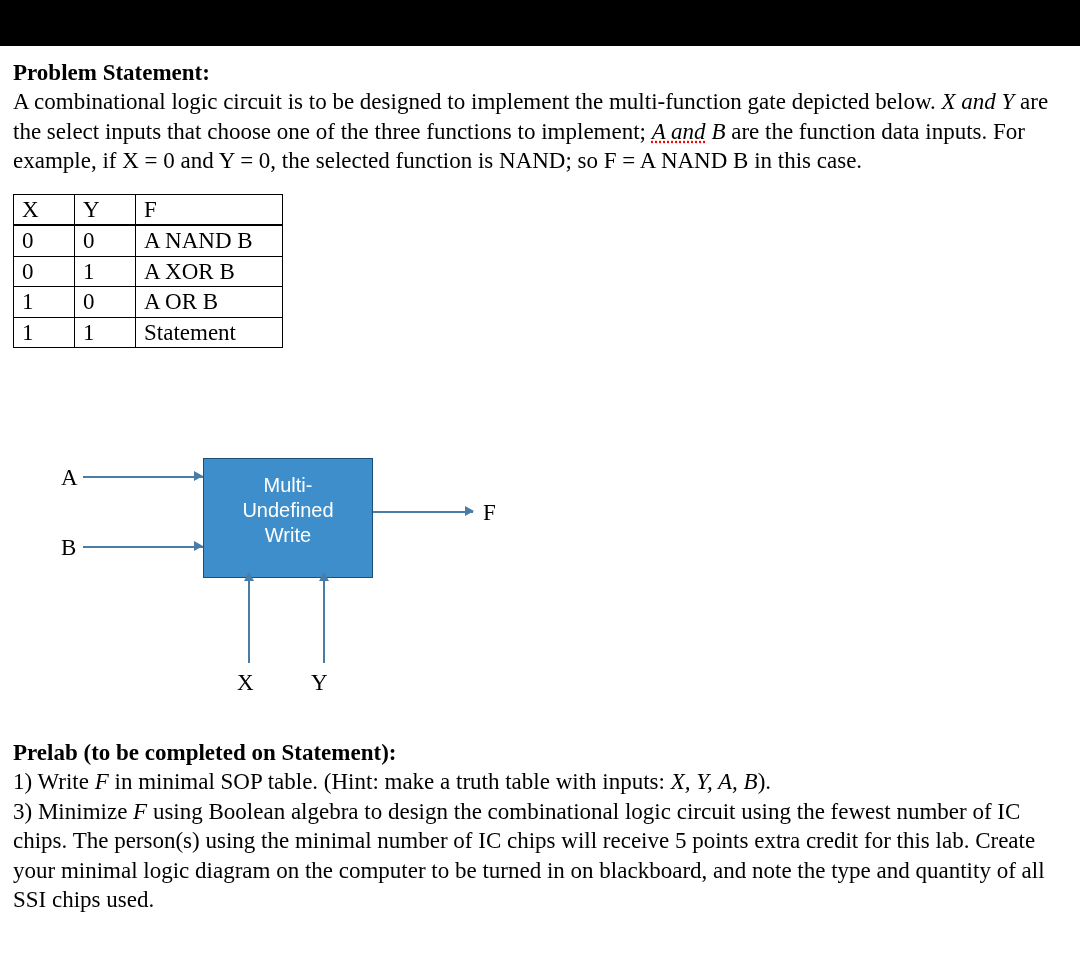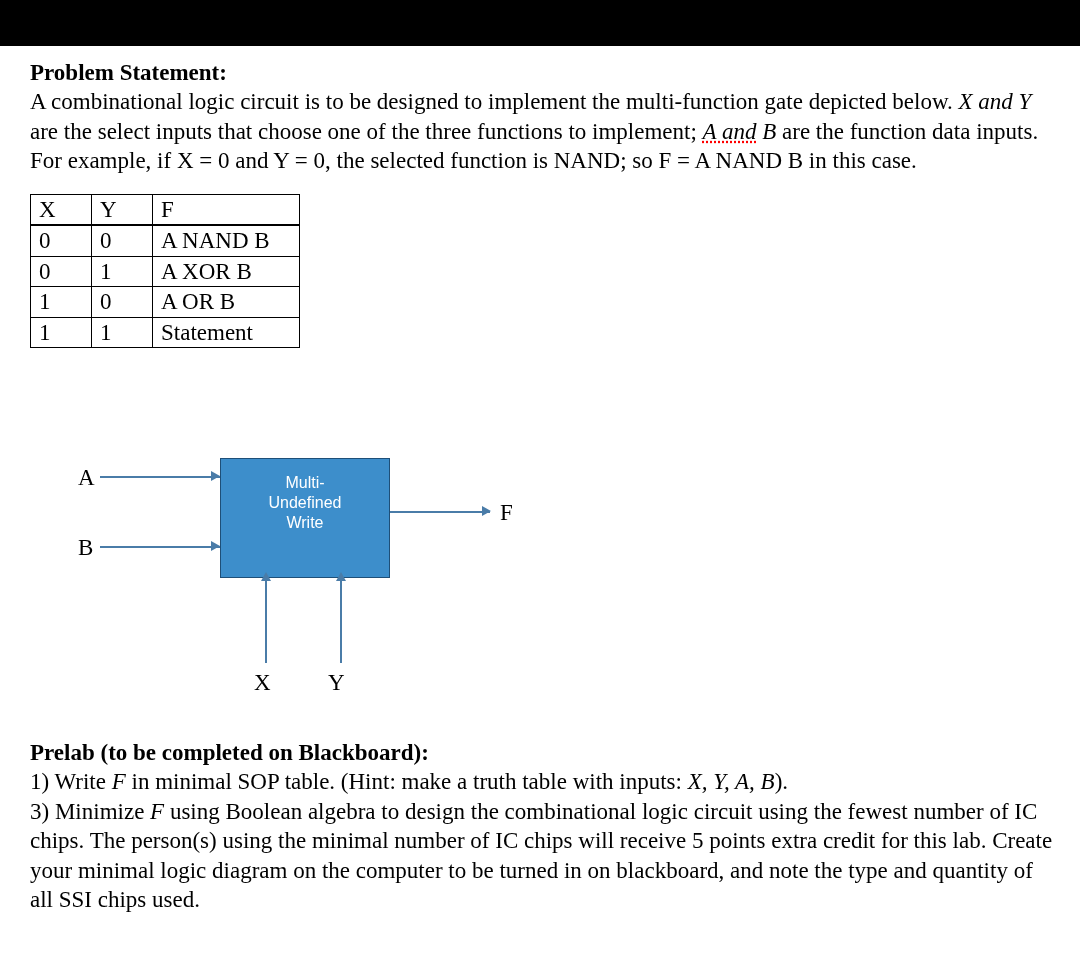--- a/index.html
+++ b/index.html
@@ -1,28 +1,28 @@
 <!DOCTYPE html>
 <html><head>
 <meta charset="utf-8">
 <style>
   html,body{margin:0;padding:0;background:#000;}
   .page{background:#fff;width:1080px;min-height:979px;box-sizing:border-box;padding:0;}
   .topbar{height:46px;background:#000;}
-  .content{padding:12px 22px 20px 30px;font-family:"Times New Roman",Times,serif;font-size:23px;line-height:1.28;color:#000;}
+  .content{padding:12px 22px 20px 13px;font-family:"Times New Roman",Times,serif;font-size:23px;line-height:1.28;color:#000;}
   .heading{font-weight:bold;}
   .italic{font-style:italic;}
   .uline{text-decoration:underline dotted red;font-family:Liberation Serif, serif;}
   table.truth{border-collapse:collapse;margin-top:18px;font-size:23px;}
   table.truth th,table.truth td{border:1.5px solid #000;padding:0 8px;height:28px;text-align:left;min-width:44px;}
   table.truth th{font-weight:normal;border-bottom:2.5px solid #000;}
   .fcol{min-width:130px !important;}
   
   .diagram{position:relative;width:560px;height:300px;margin:60px 0 30px 20px;font-size:23px;}
-  .gate{position:absolute;left:170px;top:50px;width:170px;height:120px;background:#3d8ecb;border:1.5px solid #1e4f78;color:#fff;text-align:center;line-height:1.25;padding-top:14px;box-sizing:border-box;font-family:"Segoe UI",Arial,sans-serif;font-size:16px;}
+  .gate{position:absolute;left:170px;top:50px;width:170px;height:120px;background:#3d8ecb;border:1.5px solid #1e4f78;color:#fff;text-align:center;line-height:1.25;padding-top:14px;box-sizing:border-box;font-family:"Segoe UI",Arial,sans-serif;font-size:20px;}
   .lblA{position:absolute;left:28px;top:55px;}
   .lblB{position:absolute;left:28px;top:125px;}
   .lblF{position:absolute;left:450px;top:90px;}
   .lblX{position:absolute;left:204px;top:260px;}
   .lblY{position:absolute;left:278px;top:260px;}
   .line{position:absolute;background:#4a7ca8;}
   .hlineA{left:50px;top:68px;width:120px;height:2px;}
   .hlineB{left:50px;top:138px;width:120px;height:2px;}
   .hlineF{left:340px;top:103px;width:100px;height:2px;}
   .vlineX{left:215px;top:170px;width:2px;height:85px;}
@@ -95,19 +95,19 @@
       <div class="lblF">F</div>
       <div class="line vlineX"></div>
       <div class="arrow-up arr-X"></div>
       <div class="line vlineY"></div>
       <div class="arrow-up arr-Y"></div>
       <div class="lblX">X</div>
       <div class="lblY">Y</div>
     </div>
 
     <div class="prelab">
-      <span class="heading">Prelab (to be completed on Blackboard):</span><br>
+      <span class="heading">Prelab (to be completed on Statement):</span><br>
       <span>1) Write </span><span class="italic">F</span><span> in minimal SOP table. (Hint: make a truth table with inputs: </span><span class="italic">X, Y, A, B</span><span>).</span><br>
       <span>3) Minimize </span><span class="italic">F</span><span> using Boolean algebra to design the combinational logic circuit using the fewest number of IC chips. The person(s) using the minimal number of IC chips will receive 5 points extra credit for this lab. Create your minimal logic diagram on the computer to be turned in on blackboard, and note the type and quantity of all SSI chips used.</span>
     </div>
 
   </div>
 </div>
 
 </body></html>

